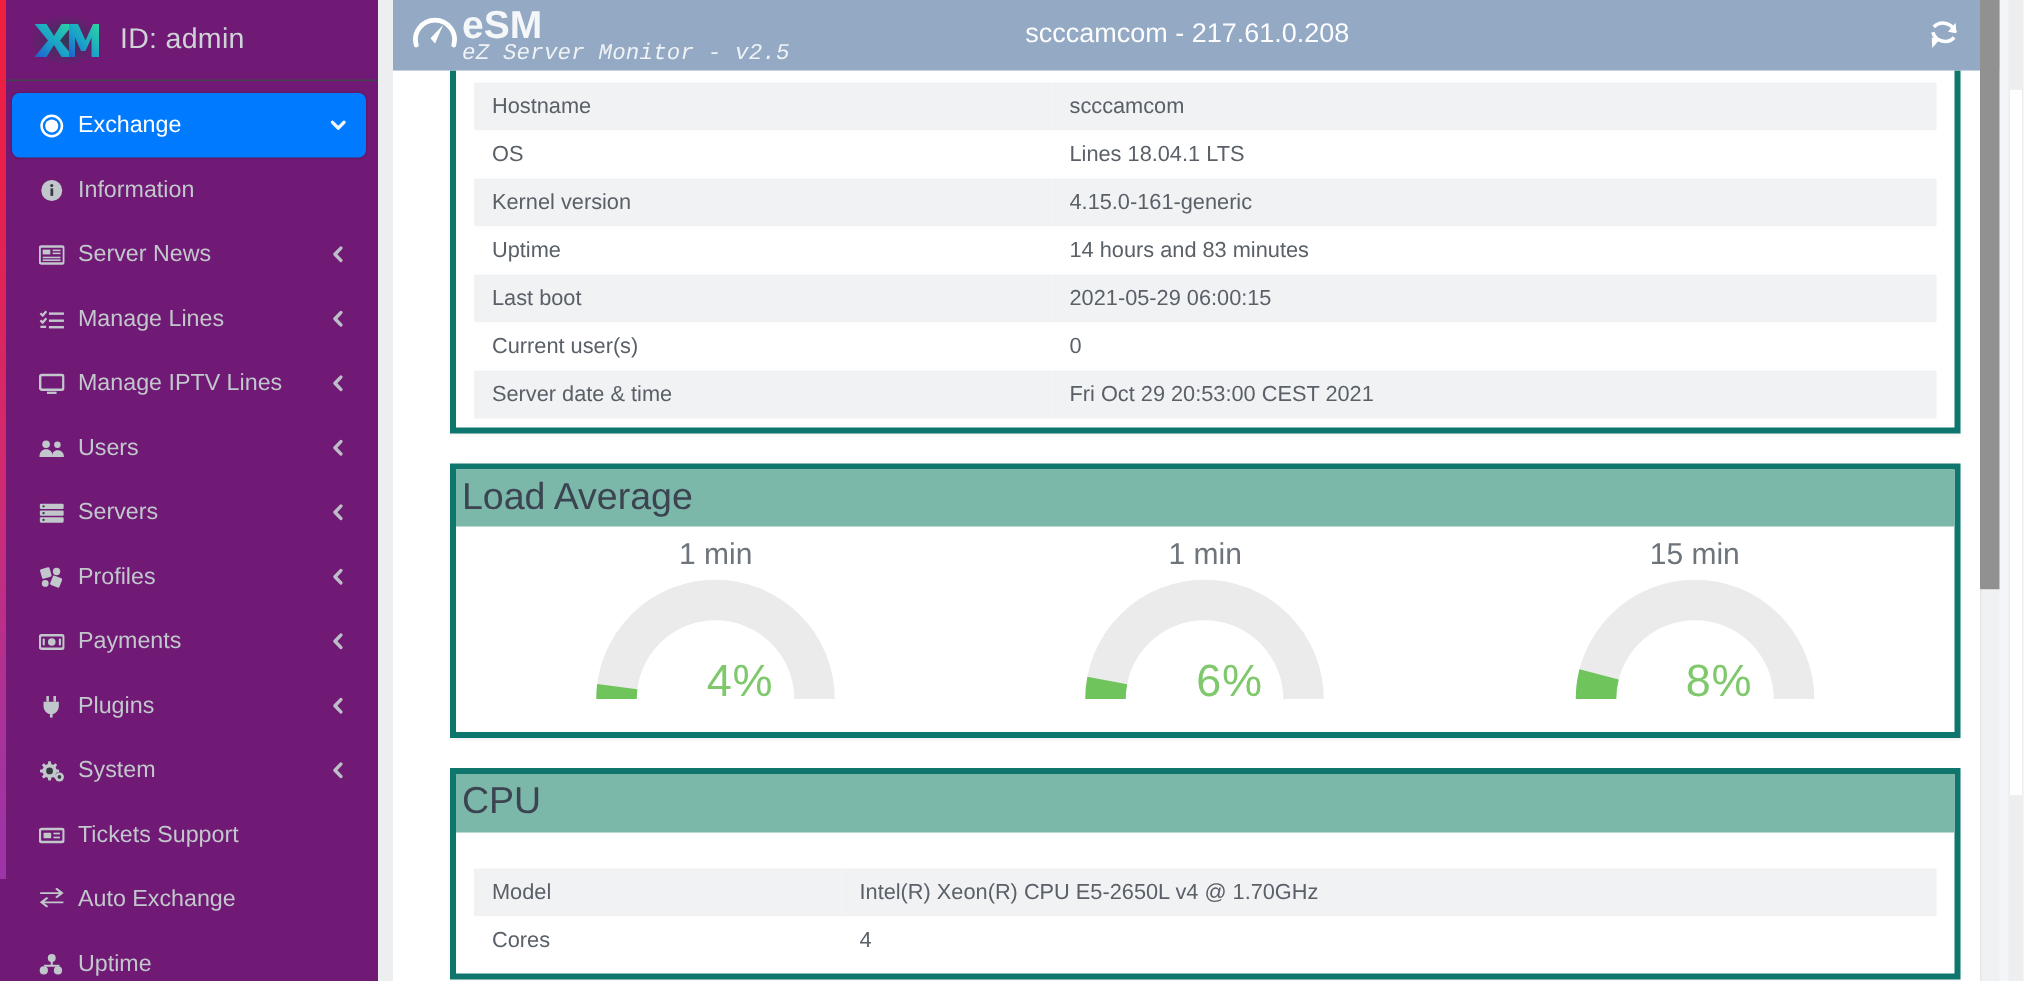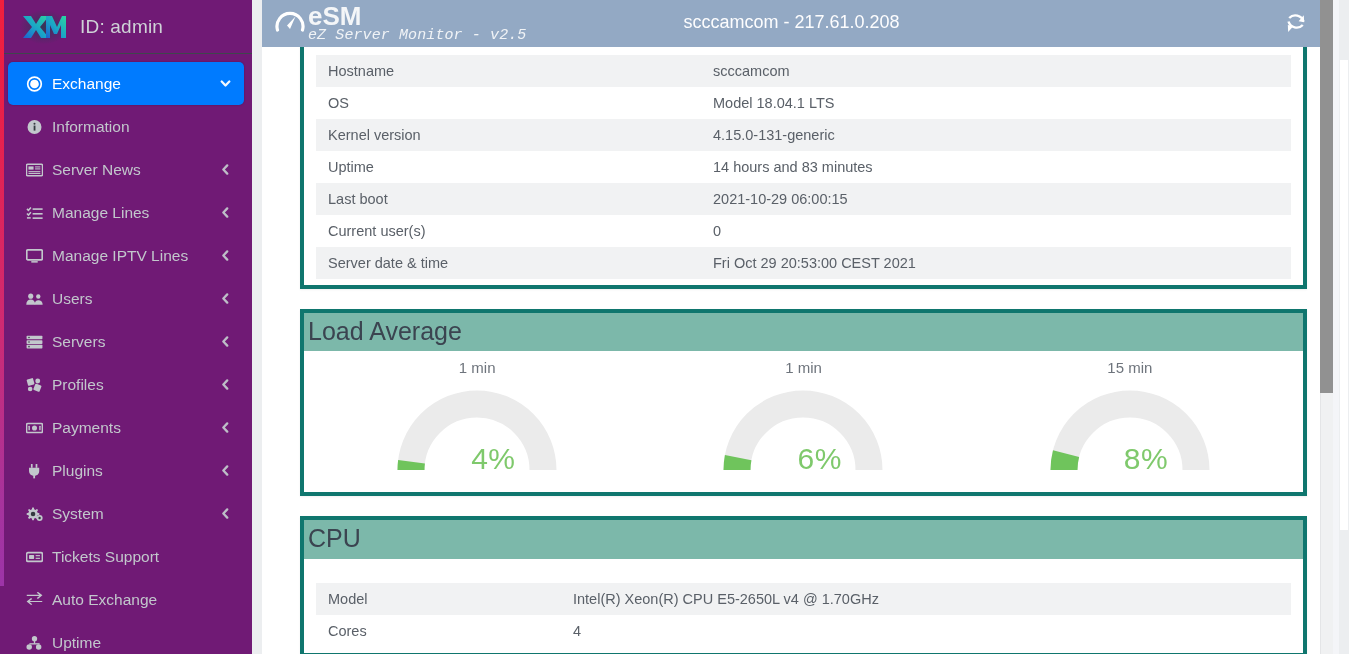--- a/index.html
+++ b/index.html
@@ -139,21 +139,21 @@
   table.info tr:nth-child(even) { background: #ffffff; }
   table.info td.k { width: 385px; }
   table.cpu td.k { width: 245px; }
 
   
   .gauges {
     display: flex; justify-content: space-around; align-items: flex-start;
     padding: 8px 10px 14px 10px;
   }
   .gauge-col { width: 200px; text-align: center; position: relative; }
-  .gauge-cap { font-size: 15px; color: #6e747c; margin-bottom: 10px; }
+  .gauge-cap { font-size: 20px; color: #6e747c; margin-bottom: 0; }
   .gauge-wrap { position: relative; width: 168px; height: 92px; margin: 0 auto; }
   .gauge-wrap svg { display: block; }
   .gauge-val {
     position: absolute; left: 50%; top: 56px;
     font-size: 30px; color: #7fc96c; letter-spacing: .5px;
     transform: translateX(-6px);
   }
 
   
   .main-scroll {
@@ -447,33 +447,33 @@
       <section class="card" style="margin-top:-22px;">
         <div class="card-body" style="padding-top:26px;">
           <table class="info">
             <tbody id="info-rows">
                 <tr>
                   <td class="k">Hostname</td>
                   <td class="v">scccamcom</td>
                 </tr>
                 <tr>
                   <td class="k">OS</td>
-                  <td class="v">Model 18.04.1 LTS</td>
+                  <td class="v">Lines 18.04.1 LTS</td>
                 </tr>
                 <tr>
                   <td class="k">Kernel version</td>
-                  <td class="v">4.15.0-131-generic</td>
+                  <td class="v">4.15.0-161-generic</td>
                 </tr>
                 <tr>
                   <td class="k">Uptime</td>
                   <td class="v">14 hours and 83 minutes</td>
                 </tr>
                 <tr>
                   <td class="k">Last boot</td>
-                  <td class="v">2021-10-29 06:00:15</td>
+                  <td class="v">2021-05-29 06:00:15</td>
                 </tr>
                 <tr>
                   <td class="k">Current user(s)</td>
                   <td class="v">0</td>
                 </tr>
                 <tr>
                   <td class="k">Server date &amp; time</td>
                   <td class="v">Fri Oct 29 20:53:00 CEST 2021</td>
                 </tr>
               </tbody>

